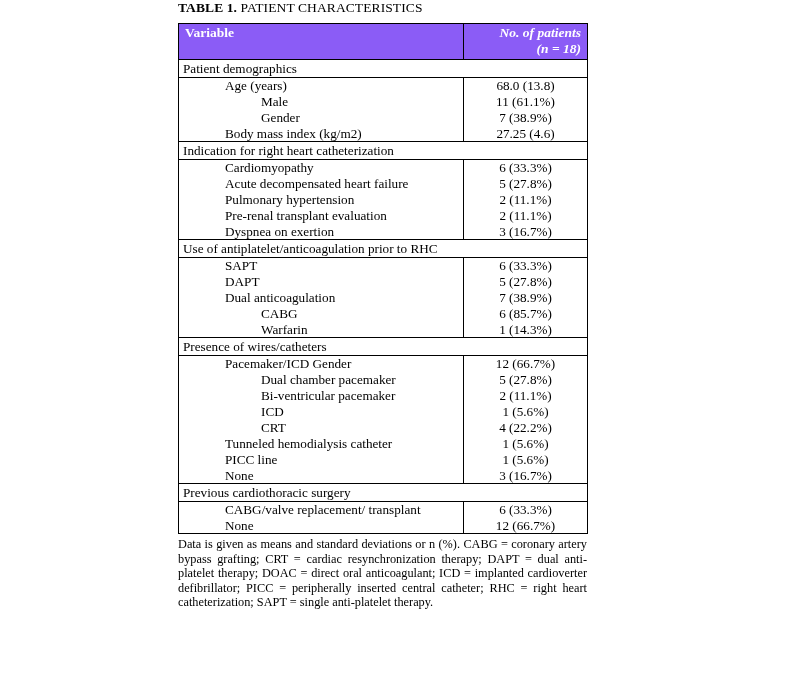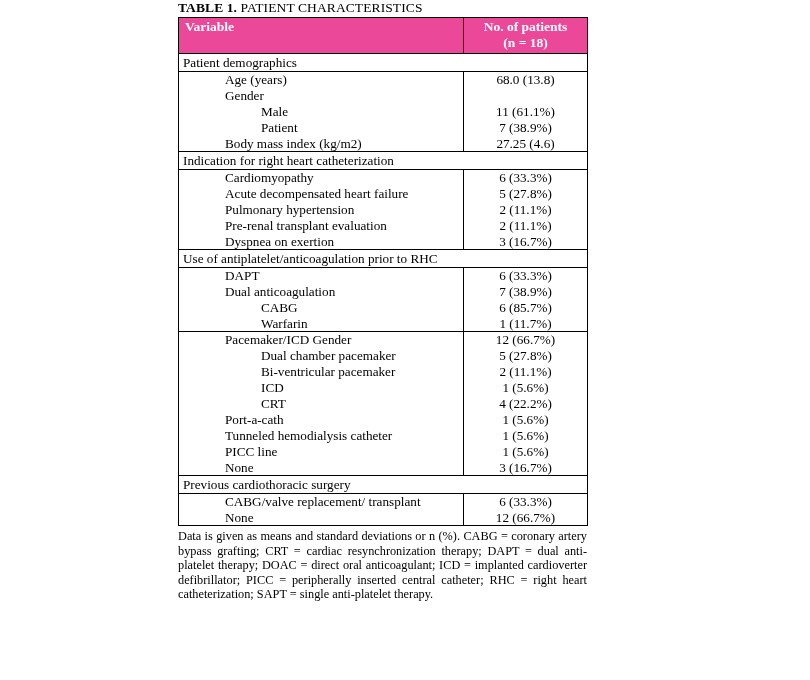--- a/index.html
+++ b/index.html
@@ -19,21 +19,21 @@
     position: absolute;
     left: 178px;
     top: 0px;
     width: 409px;
   }
 
   
   .caption {
     font-size: 13.5px;
     line-height: 16px;
-    padding-bottom: 1px;
+    padding-bottom: 7px;
     white-space: nowrap;
     letter-spacing: 0.1px;
   }
   .caption .cap-num {
     font-weight: bold;
   }
   .caption .cap-title {
     font-weight: normal;
   }
 
@@ -42,36 +42,37 @@
     border-collapse: collapse;
     width: 409px;
     table-layout: fixed;
     border: 1px solid #000000;
   }
   table.tbl col.c-var { width: 285px; }
   table.tbl col.c-val { width: 124px; }
 
   
   tr.hdr > th {
-    background: #ec4899;
+    background: #8b5cf6;
     color: #ffffff;
     font-weight: bold;
     font-size: 13.5px;
     line-height: 16px;
     padding: 1px 6px 2px 6px;
     border: 1px solid #000000;
     vertical-align: top;
     height: 33px;
     box-sizing: border-box;
   }
   tr.hdr > th.h-var {
     text-align: left;
   }
   tr.hdr > th.h-val {
-    text-align: center;
+    text-align: right;
+    font-style: italic;
   }
   tr.hdr > th.h-val .l2 { display: block; }
 
   
   tr.section > td {
     font-size: 13.2px;
     line-height: 15px;
     padding: 1px 4px 1px 4px;
     border-bottom: 1px solid #000000;
     text-align: left;
@@ -140,29 +141,25 @@
     </thead>
     <tbody id="tbody">
         <tr class="section">
           <td colspan="2">Patient demographics</td>
         </tr>
         <tr class="data">
           <td class="v-var"><span class="ind1">Age (years)</span></td>
           <td class="v-val">68.0 (13.8)</td>
         </tr>
         <tr class="data">
-          <td class="v-var"><span class="ind1">Gender</span></td>
-          <td class="v-val"></td>
-        </tr>
-        <tr class="data">
           <td class="v-var"><span class="ind2">Male</span></td>
           <td class="v-val">11 (61.1%)</td>
         </tr>
         <tr class="data">
-          <td class="v-var"><span class="ind2">Patient</span></td>
+          <td class="v-var"><span class="ind2">Gender</span></td>
           <td class="v-val">7 (38.9%)</td>
         </tr>
         <tr class="data block-end">
           <td class="v-var"><span class="ind1">Body mass index (kg/m2)</span></td>
           <td class="v-val">27.25 (4.6)</td>
         </tr>
         <tr class="section">
           <td colspan="2">Indication for right heart catheterization</td>
         </tr>
         <tr class="data">
@@ -182,58 +179,61 @@
           <td class="v-val">2 (11.1%)</td>
         </tr>
         <tr class="data block-end">
           <td class="v-var"><span class="ind1">Dyspnea on exertion</span></td>
           <td class="v-val">3 (16.7%)</td>
         </tr>
         <tr class="section">
           <td colspan="2">Use of antiplatelet/anticoagulation prior to RHC</td>
         </tr>
         <tr class="data">
+          <td class="v-var"><span class="ind1">SAPT</span></td>
+          <td class="v-val">6 (33.3%)</td>
+        </tr>
+        <tr class="data">
           <td class="v-var"><span class="ind1">DAPT</span></td>
-          <td class="v-val">6 (33.3%)</td>
+          <td class="v-val">5 (27.8%)</td>
         </tr>
         <tr class="data">
           <td class="v-var"><span class="ind1">Dual anticoagulation</span></td>
           <td class="v-val">7 (38.9%)</td>
         </tr>
         <tr class="data">
           <td class="v-var"><span class="ind2">CABG</span></td>
           <td class="v-val">6 (85.7%)</td>
         </tr>
         <tr class="data block-end">
           <td class="v-var"><span class="ind2">Warfarin</span></td>
-          <td class="v-val">1 (11.7%)</td>
+          <td class="v-val">1 (14.3%)</td>
+        </tr>
+        <tr class="section">
+          <td colspan="2">Presence of wires/catheters</td>
         </tr>
         <tr class="data">
           <td class="v-var"><span class="ind1">Pacemaker/ICD Gender</span></td>
           <td class="v-val">12 (66.7%)</td>
         </tr>
         <tr class="data">
           <td class="v-var"><span class="ind2">Dual chamber pacemaker</span></td>
           <td class="v-val">5 (27.8%)</td>
         </tr>
         <tr class="data">
           <td class="v-var"><span class="ind2">Bi-ventricular pacemaker</span></td>
           <td class="v-val">2 (11.1%)</td>
         </tr>
         <tr class="data">
           <td class="v-var"><span class="ind2">ICD</span></td>
           <td class="v-val">1 (5.6%)</td>
         </tr>
         <tr class="data">
           <td class="v-var"><span class="ind2">CRT</span></td>
           <td class="v-val">4 (22.2%)</td>
-        </tr>
-        <tr class="data">
-          <td class="v-var"><span class="ind1">Port-a-cath</span></td>
-          <td class="v-val">1 (5.6%)</td>
         </tr>
         <tr class="data">
           <td class="v-var"><span class="ind1">Tunneled hemodialysis catheter</span></td>
           <td class="v-val">1 (5.6%)</td>
         </tr>
         <tr class="data">
           <td class="v-var"><span class="ind1">PICC line</span></td>
           <td class="v-val">1 (5.6%)</td>
         </tr>
         <tr class="data block-end">

